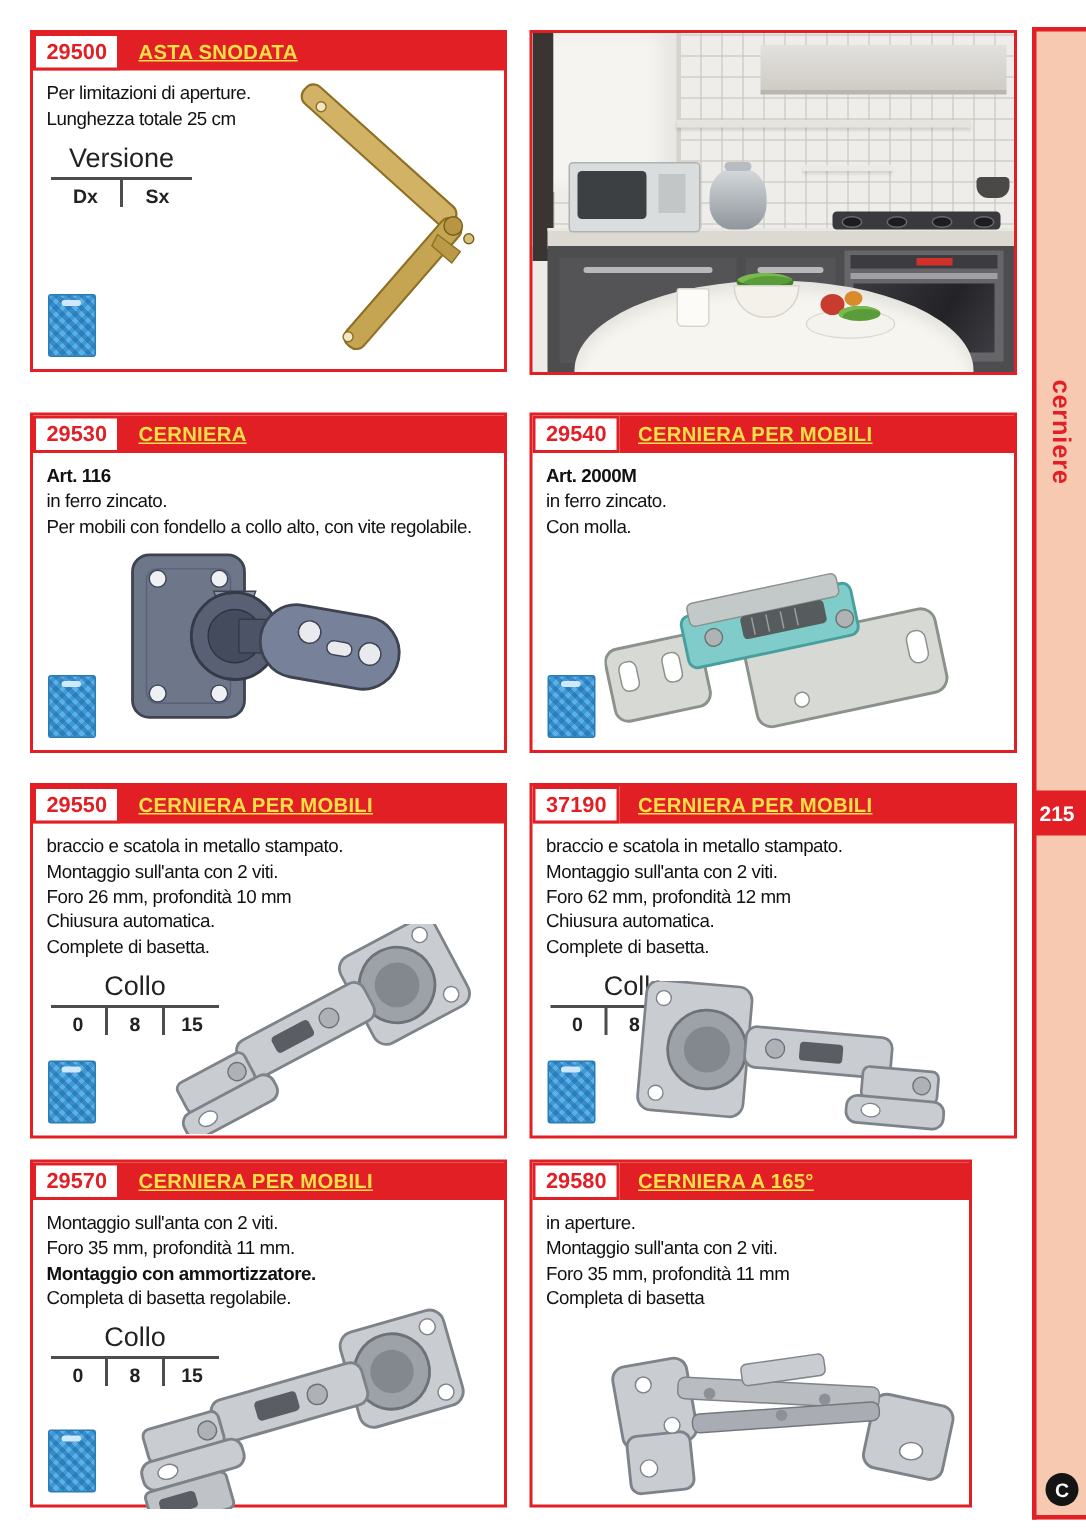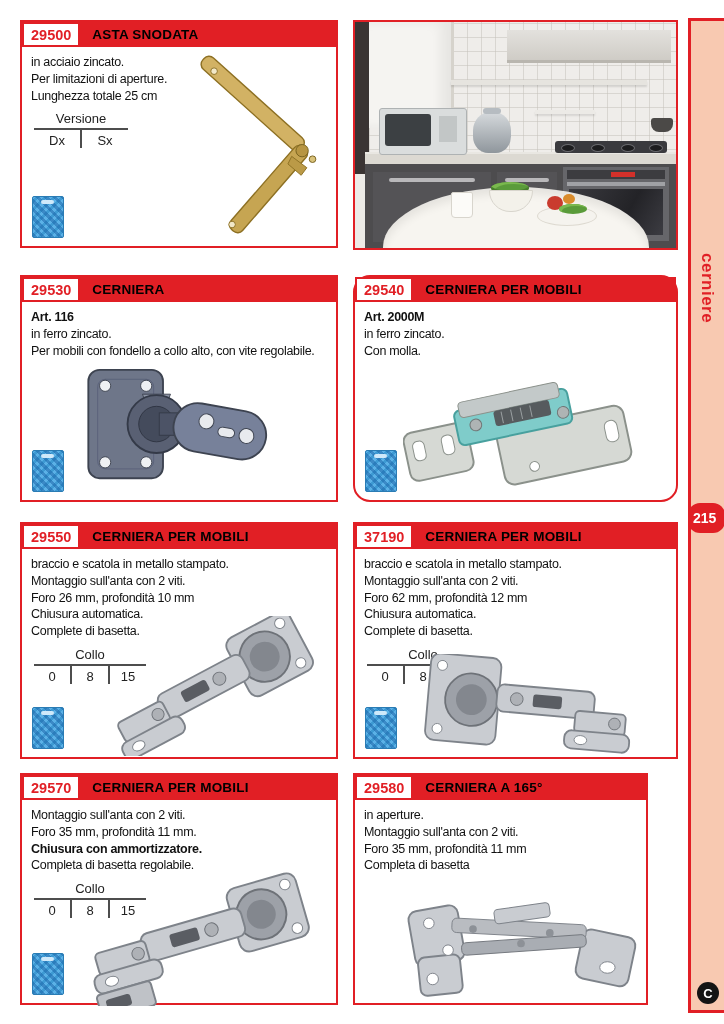--- a/index.html
+++ b/index.html
@@ -2,46 +2,46 @@
 <html><head>
 <meta charset="utf-8">
 <style>
   html,body{margin:0;padding:0;background:#fff;}
   body{width:724px;height:1024px;position:relative;overflow:hidden;
        font-family:"Liberation Sans",sans-serif;color:#111;}
   .cell{position:absolute;background:#fff;border:2px solid #e11f25;box-sizing:border-box;}
   .hd{display:flex;align-items:stretch;background:#e11f25;height:25px;}
   .code{background:#fff;border:2px solid #e11f25;color:#e11f25;font-weight:bold;
         font-size:14.5px;padding:0 7px;display:flex;align-items:center;box-sizing:border-box;}
-  .ttl{color:#000000;font-weight:bold;font-size:13.5px;display:flex;align-items:center;
-       padding-left:12px;letter-spacing:.2px;white-space:nowrap;}
+  .ttl{color:#fde047;font-weight:bold;font-size:13.5px;display:flex;align-items:center;
+       padding-left:12px;letter-spacing:.2px;white-space:nowrap;text-decoration:underline;}
   .desc{padding:7px 8px 0 9px;font-size:12.5px;letter-spacing:-.3px;line-height:1.34;}
   .b{font-weight:bold;}
   .spec{display:inline-block;margin:7px 0 0 12px;}
-  .spec-head{text-align:center;font-size:13px;padding:0 4px 2px;border-bottom:2px solid #4d4d4d;color:#222;}
-  .spec-row{display:flex;}
+  .spec-head{text-align:center;font-size:18px;padding:0 4px 2px;border-bottom:2px solid #4d4d4d;color:#222;}
+  .spec-row{display:flex;font-weight:bold;}
   .spec-cell{width:36px;text-align:center;font-size:13px;padding-top:3px;color:#222;}
   .spec-cell+.spec-cell{border-left:2px solid #4d4d4d;}
   .spec.wide .spec-cell{width:46px;}
   .pimg{position:absolute;}
   .blister{position:absolute;left:10px;bottom:8px;width:30px;height:40px;border-radius:2px;
      background:
        repeating-linear-gradient(45deg, rgba(20,90,160,.45) 0 3px, rgba(255,255,255,0) 3px 6px),
        repeating-linear-gradient(-45deg, rgba(120,200,250,.5) 0 3px, rgba(255,255,255,0) 3px 6px),
        #3e9ad3;
      border:1px solid #2a7cb4;}
   .blister:before{content:"";position:absolute;left:8px;top:3px;width:13px;height:4px;
      border-radius:3px;background:#cfe9fa;}
   
   .sidebar{position:absolute;left:688px;top:18px;width:36px;height:995px;background:#f8c9b1;
      border-left:3px solid #e11f25;border-top:3px solid #e11f25;border-bottom:3px solid #e11f25;box-sizing:border-box;}
   .side-label{position:absolute;top:232px;left:6px;color:#e11f25;font-weight:bold;font-size:17px;
      writing-mode:vertical-rl;letter-spacing:.5px;}
-  .page-badge{position:absolute;top:482px;left:-3px;width:37px;height:30px;background:#e11f25;
-     color:#fff;font-weight:bold;font-size:14px;display:flex;align-items:center;padding-left:5px;box-sizing:border-box;border-radius:12px;}
+  .page-badge{position:absolute;top:506px;left:-3px;width:37px;height:30px;background:#e11f25;
+     color:#fff;font-weight:bold;font-size:14px;display:flex;align-items:center;padding-left:5px;box-sizing:border-box;}
   .logo{position:absolute;left:6px;bottom:6px;width:22px;height:22px;border-radius:50%;
      background:#141414;color:#fff;font-weight:bold;font-size:13px;display:flex;
      align-items:center;justify-content:center;}
   
   .kitchen{position:absolute;left:353px;top:20px;width:325px;height:230px;border:2px solid #e11f25;
      box-sizing:border-box;overflow:hidden;background:#edebe7;}
   .kitchen *{position:absolute;}
   .k-tiles{left:0;top:0;right:0;height:142px;
      background:
       repeating-linear-gradient(0deg, rgba(198,195,188,.55) 0 1px, rgba(0,0,0,0) 1px 14px),
@@ -82,21 +82,20 @@
 </style>
 </head>
 <body>
 
 <div class="cell" style="left:20px;top:20px;width:318px;height:228px;">
   <div class="hd">
     <div class="code">29500</div>
     <div class="ttl">ASTA SNODATA</div>
   </div>
   <div class="desc">
-    <div>in acciaio zincato.</div>
     <div>Per limitazioni di aperture.</div>
     <div>Lunghezza totale 25 cm</div>
   </div>
   <div class="spec wide">
     <div class="spec-head">Versione</div>
     <div class="spec-row">
       <span class="spec-cell">Dx</span>
       <span class="spec-cell">Sx</span>
     </div>
   </div>
@@ -177,21 +176,21 @@
     <g transform="rotate(10 108 60)">
       <rect x="104" y="48" width="100" height="52" rx="26" fill="#77819a" stroke="#3d4350" stroke-width="2"></rect>
       <circle cx="138" cy="66" r="8" fill="#e8eaee" stroke="#3d4350"></circle>
       <circle cx="183" cy="74" r="8" fill="#e8eaee" stroke="#3d4350"></circle>
       <rect x="152" y="69" width="18" height="10" rx="5" fill="#e8eaee" stroke="#3d4350"></rect>
     </g>
   </svg>
   <div class="blister"></div>
 </div>
 
-<div class="cell" style="left:353px;top:275px;width:325px;height:227px;border-radius:17px;">
+<div class="cell" style="left:353px;top:275px;width:325px;height:227px;">
   <div class="hd">
     <div class="code">29540</div>
     <div class="ttl">CERNIERA PER MOBILI</div>
   </div>
   <div class="desc">
     <div class="b">Art. 2000M</div>
     <div>in ferro zincato.</div>
     <div>Con molla.</div>
   </div>
   <svg class="pimg" style="left:48px;top:92px;" viewBox="0 0 240 135" width="235" height="132">
@@ -295,21 +294,21 @@
 </div>
 
 <div class="cell" style="left:20px;top:773px;width:318px;height:232px;">
   <div class="hd">
     <div class="code">29570</div>
     <div class="ttl">CERNIERA PER MOBILI</div>
   </div>
   <div class="desc">
     <div>Montaggio sull'anta con 2 viti.</div>
     <div>Foro 35 mm, profondità 11 mm.</div>
-    <div class="b">Chiusura con ammortizzatore.</div>
+    <div class="b">Montaggio con ammortizzatore.</div>
     <div>Completa di basetta regolabile.</div>
   </div>
   <div class="spec">
     <div class="spec-head">Collo</div>
     <div class="spec-row">
       <span class="spec-cell">0</span>
       <span class="spec-cell">8</span>
       <span class="spec-cell">15</span>
     </div>
   </div>

